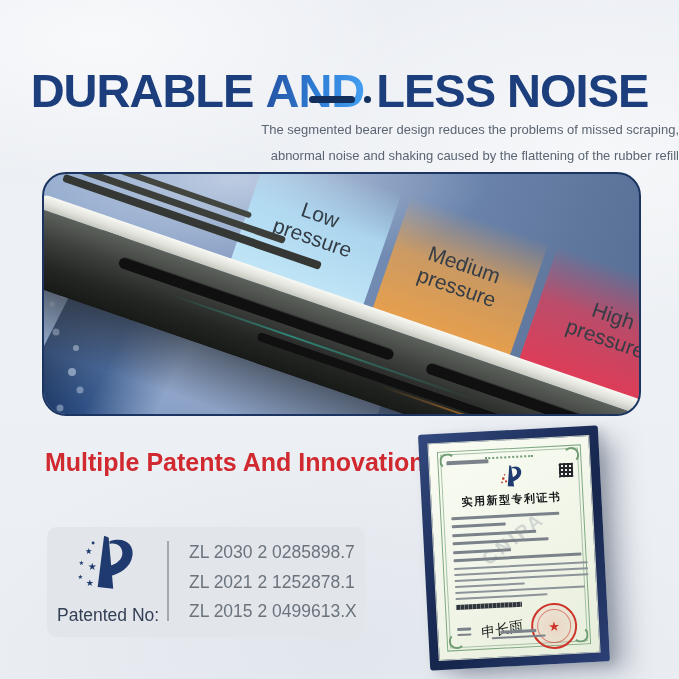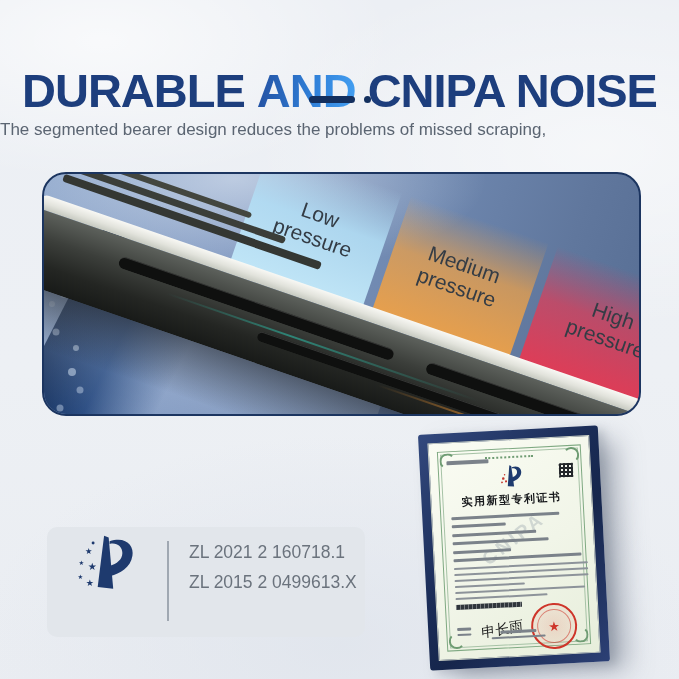--- a/index.html
+++ b/index.html
@@ -12,22 +12,22 @@
       linear-gradient(180deg,#eceff4 0%, #edf0f4 55%, #eaedf2 100%);}
 
   
   .title{position:absolute; left:0; right:0; top:32px; text-align:center;
     font-size:47px; font-weight:800; letter-spacing:-1px; color:#1d3e7d; white-space:nowrap;}
   .title .hl{background:linear-gradient(95deg,#2450a0 0%, #2f7fd8 55%, #44a0f2 100%);
     -webkit-background-clip:text; background-clip:text; color:transparent; margin:0 12px; display:inline-block;}
   .divider{position:absolute; top:96px; left:0; right:0; display:flex; justify-content:center; align-items:center; gap:9px;}
   .divider .bar{width:46px; height:7px; border-radius:4px; background:#132f5e;}
   .divider .dot{width:7px; height:7px; border-radius:50%; background:#132f5e;}
-  .desc{position:absolute; left:0; right:0; top:117px; text-align:left;
-    font-size:17px; line-height:26px; color:#5b6572;}
+  .desc{position:absolute; left:0; right:0; top:117px; text-align:right;
+    font-size:13px; line-height:26px; color:#5b6572;}
 
   
   .photo{position:absolute; left:42px; top:172px; width:595px; height:240px;
     border-radius:24px; border:2.5px solid #1c3560; overflow:hidden;
     background:
       radial-gradient(ellipse 360px 140px at 32% 2%, rgba(238,245,252,.55), rgba(238,245,252,0) 70%),
       linear-gradient(108deg,#8ca5ca 0%, #8098c0 30%, #6f88b0 58%, #60779d 82%, #566d93 100%);}
   .glass-edge{position:absolute; left:-42px; top:60px; width:130px; height:420px;
     transform:rotate(27deg); background:linear-gradient(90deg,#132c55 0%, #27497f 50%, rgba(39,73,127,0) 100%);}
   .droplets{position:absolute; left:0; top:0; width:4px; height:4px; border-radius:50%;
@@ -125,29 +125,30 @@
   .cert-bottom{position:absolute; left:0; right:0; bottom:5px; display:flex; flex-direction:column; align-items:center; gap:3px;}
   .cert-bottom .ph{height:2.5px;}
   .watermark{position:absolute; left:50%; top:46%; transform:translate(-50%,-50%) rotate(-35deg);
     font-size:19px; font-weight:700; letter-spacing:3px; color:rgba(128,142,156,.3);}
 </style>
 </head>
 <body>
 
 <div class="canvas">
 
-  <h1 class="title"><span>DURABLE</span><span class="hl">AND</span><span>CNIPA NOISE</span></h1>
+  <h1 class="title"><span>DURABLE</span><span class="hl">AND</span><span>LESS NOISE</span></h1>
 
   <div class="divider">
     <span class="bar"></span>
     <span class="dot"></span>
   </div>
 
   <div class="desc">
     <div>The segmented bearer design reduces the problems of missed scraping,</div>
+    <div>abnormal noise and shaking caused by the flattening of the rubber refill</div>
   </div>
 
   <div class="photo">
     <div class="glass-edge"></div>
     <div class="droplets"></div>
     <div class="streak"></div>
     <div class="rot">
       <div class="zone z0">
         <div>Low</div>
         <div>pressure</div>
@@ -169,35 +170,38 @@
         <div class="slot s2"></div>
         <div class="slot s3"></div>
 
         <div class="wire teal"></div>
         <div class="wire orange"></div>
       </div>
       <div class="blade-shadow"></div>
     </div>
   </div>
 
+  <div class="patents-heading">Multiple Patents And Innovation</div>
 
   <div class="patent-box">
     <svg class="patent-logo" viewBox="0 0 70 70">
       <path d="M34 3 L39 5 L44 61 L27 59 Z" fill="#1e3a6e"></path>
       <path d="M40 9 C58 3 67 14 65 25 C63 38 51 45 41 47 L40 36 C48 34 54 29 54 22 C54 14 47 10 40 12 Z" fill="#1e3a6e"></path>
       <text x="13" y="23" font-size="9" fill="#1e3a6e">★</text>
       <text x="6" y="35" font-size="7" fill="#1e3a6e">★</text>
       <text x="16" y="40" font-size="11" fill="#1e3a6e">★</text>
       <text x="5" y="50" font-size="7" fill="#1e3a6e">★</text>
       <text x="14" y="58" font-size="10" fill="#1e3a6e">★</text>
       <circle cx="22" cy="11" r="1.6" fill="#1e3a6e"></circle>
     </svg>
+    <div class="patent-label">Patented No:</div>
     <div class="patent-divider"></div>
     <div class="patent-numbers">
-      <div>ZL 2021 2 160718.1</div>
+      <div>ZL 2030 2 0285898.7</div>
+      <div>ZL 2021 2 1252878.1</div>
       <div>ZL 2015 2 0499613.X</div>
     </div>
   </div>
 
   <div class="cert">
     <div class="cert-paper">
       <div class="paper-border"></div>
       <div class="corner tl"></div>
       <div class="corner tr"></div>
       <div class="corner bl"></div>

